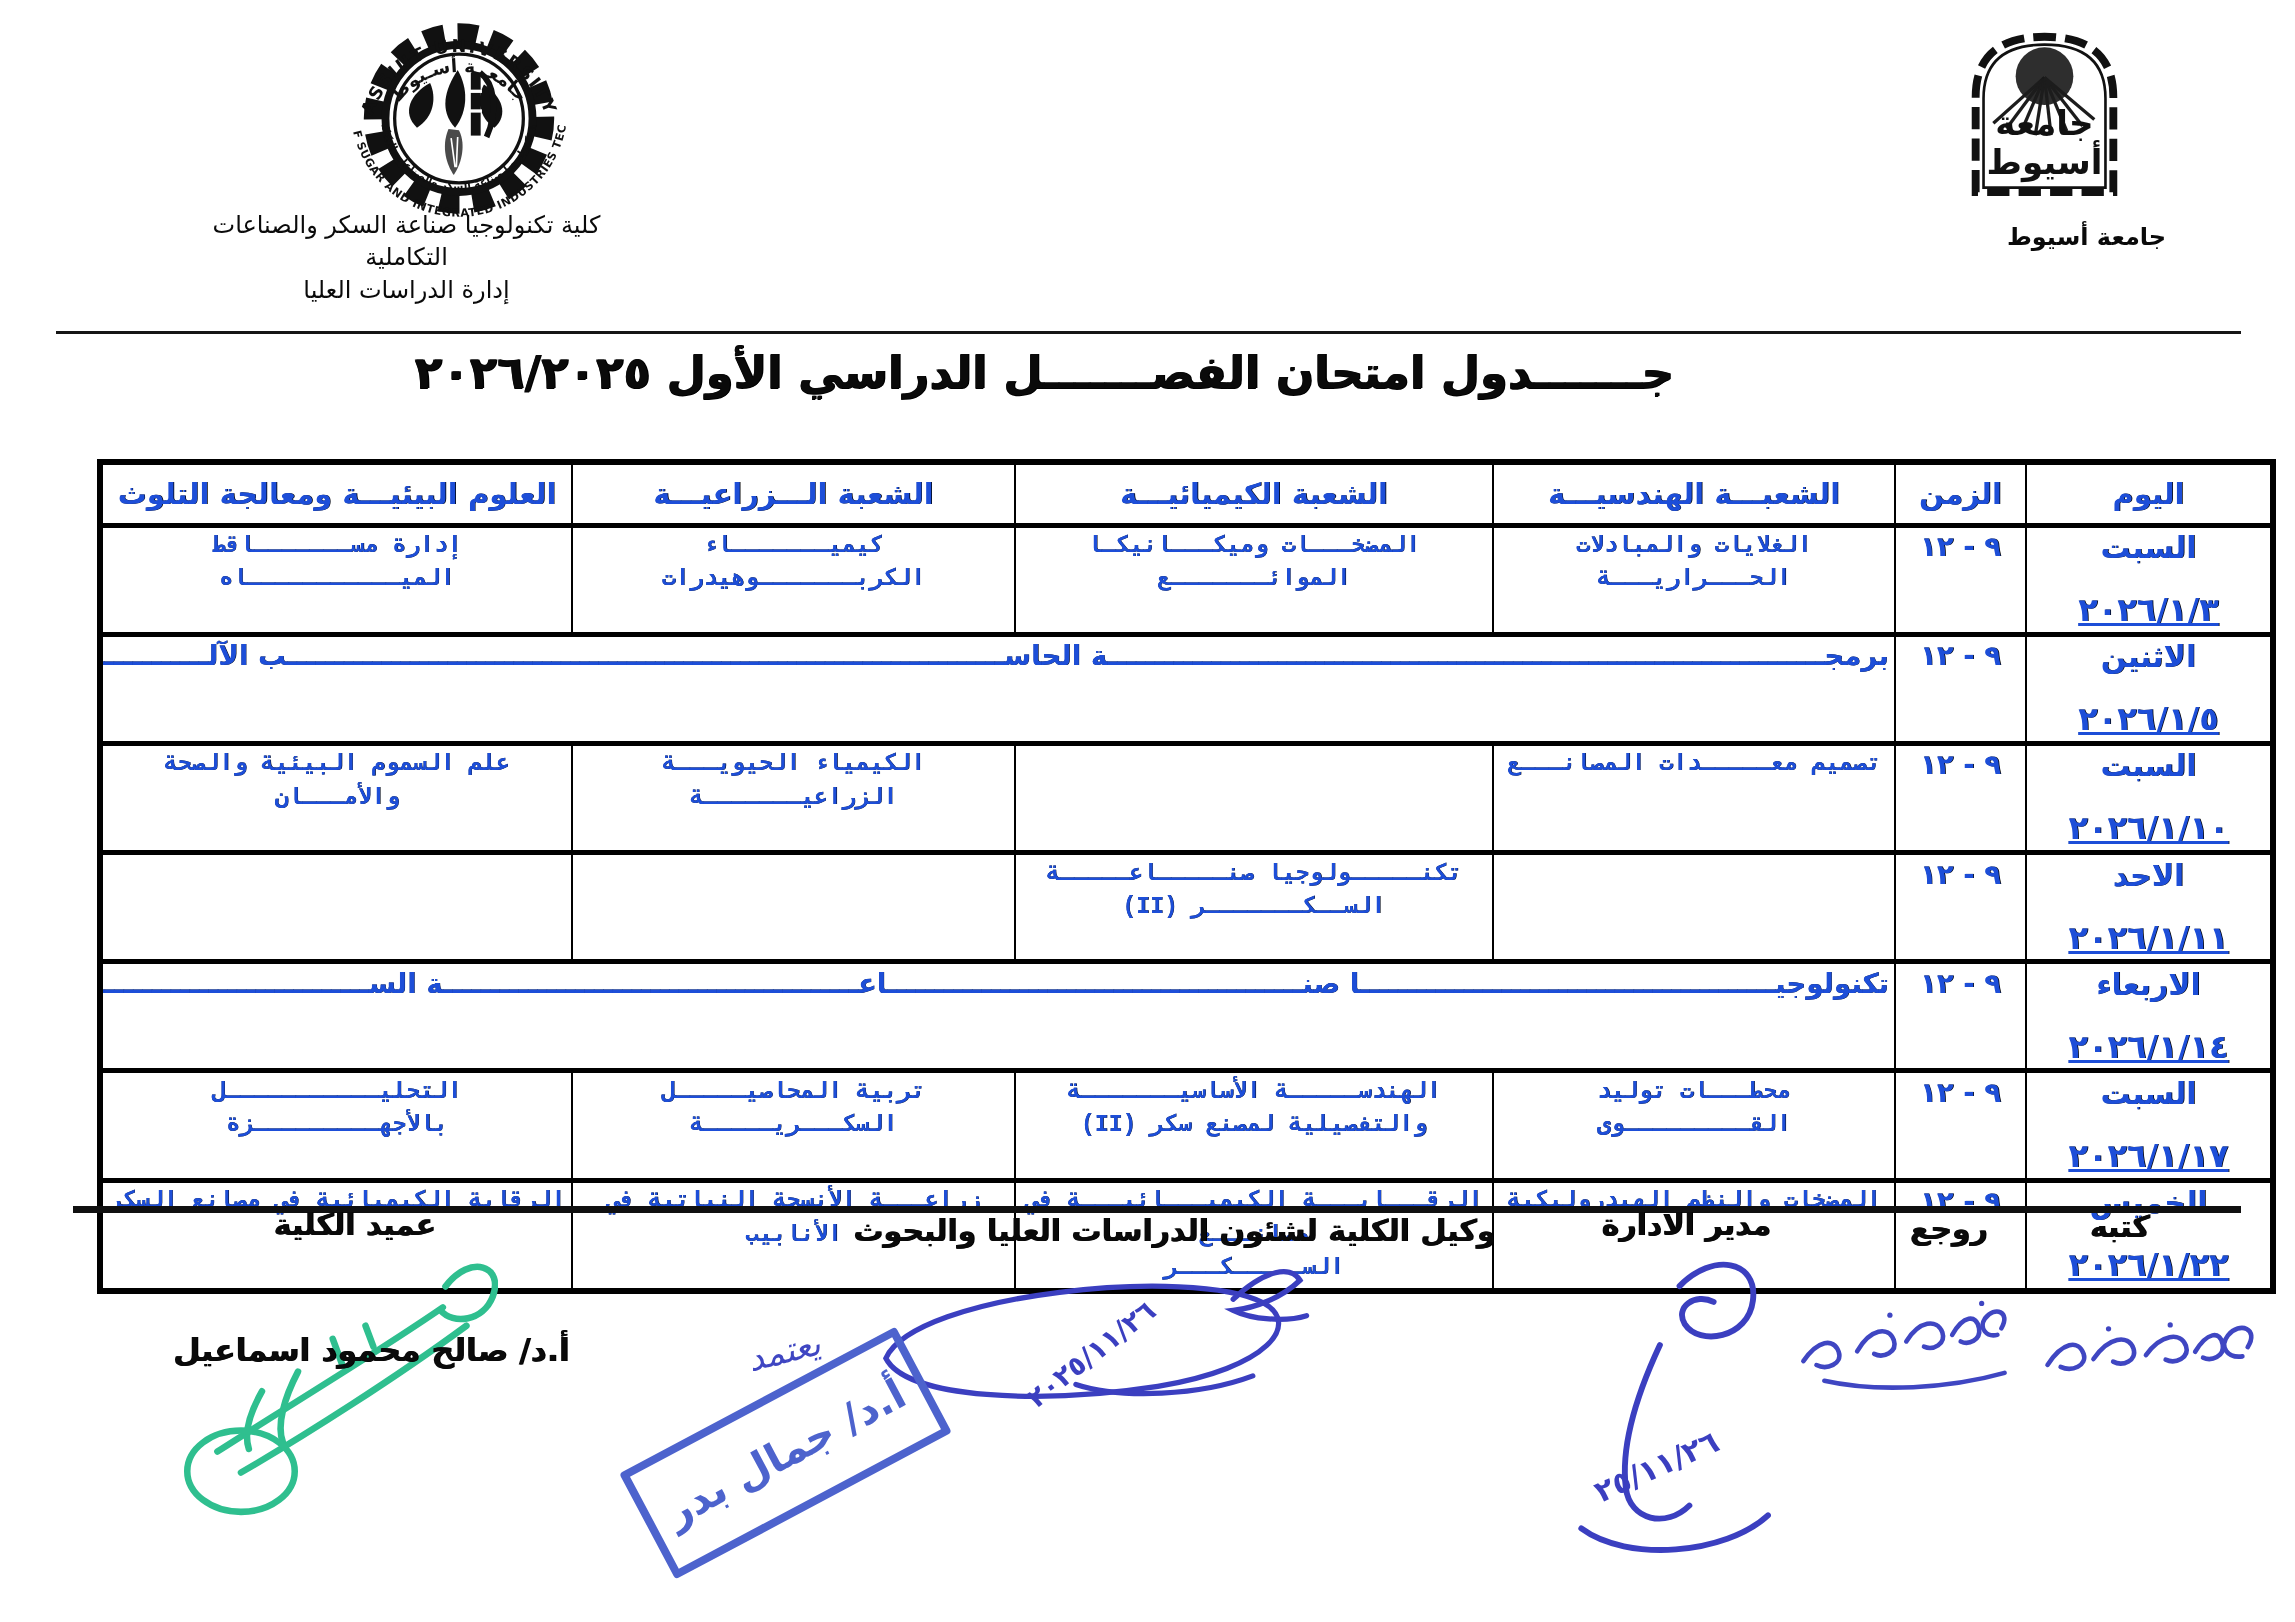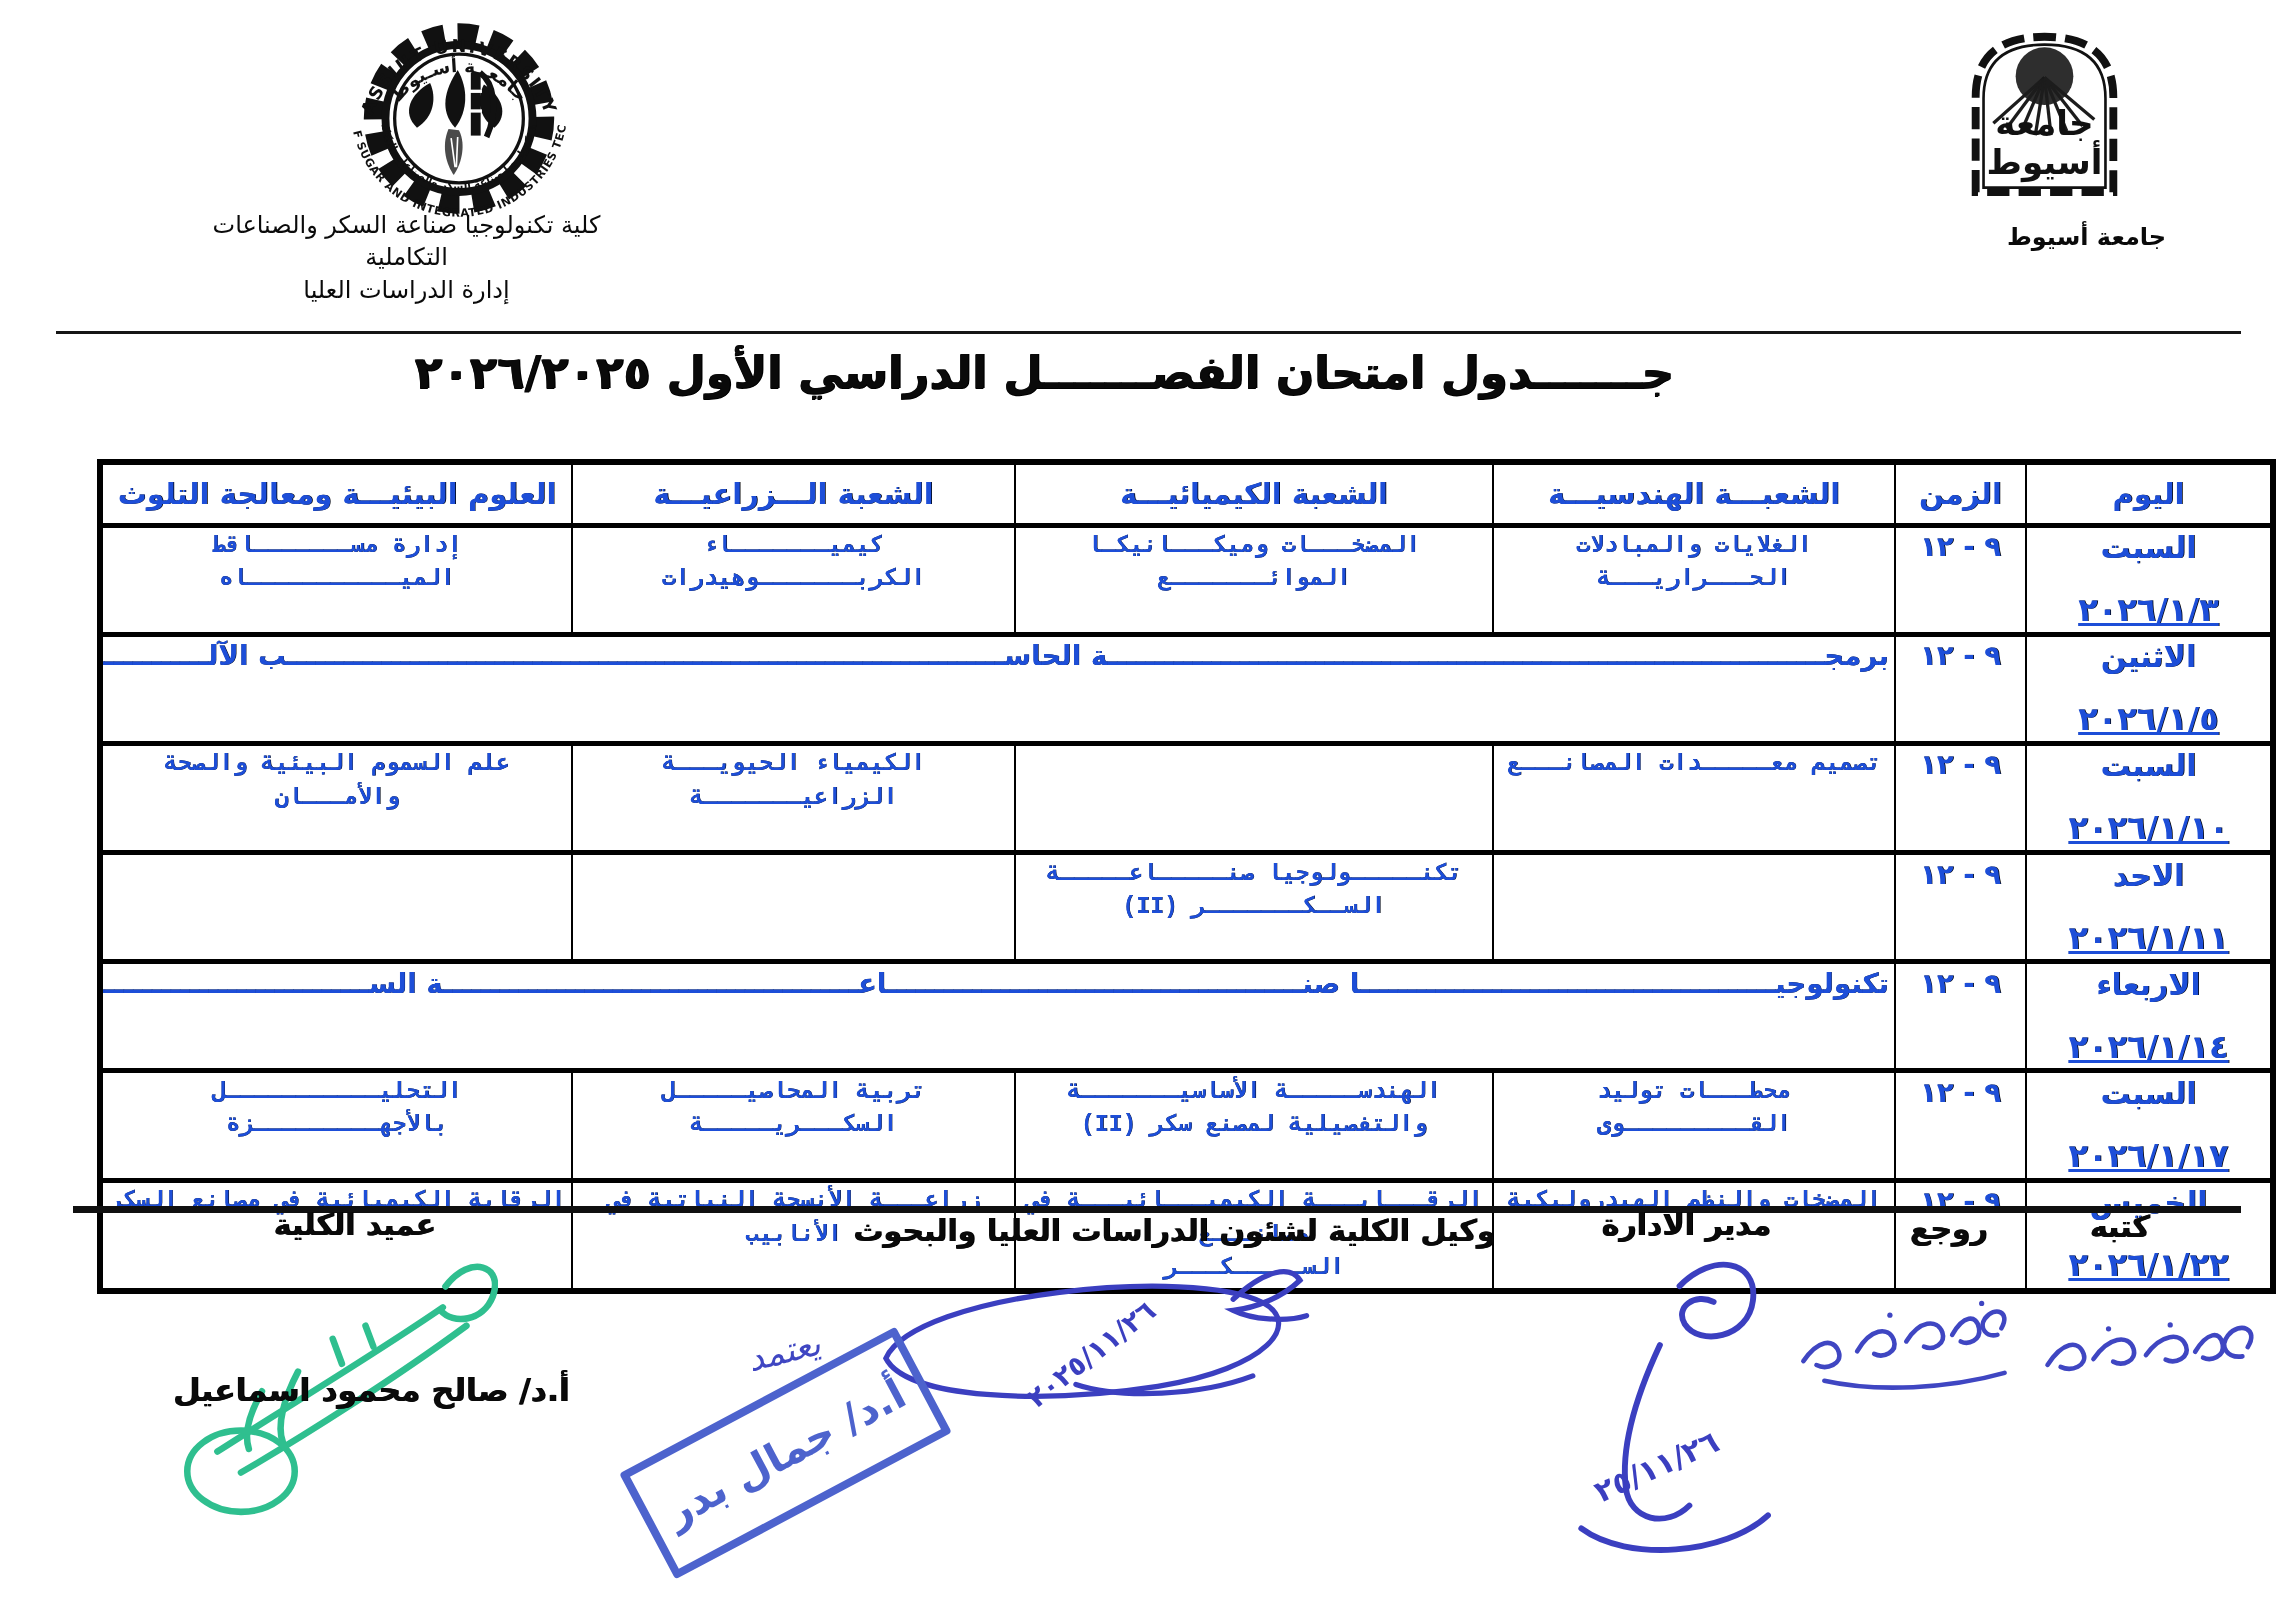--- a/index.html
+++ b/index.html
@@ -272,21 +272,21 @@
       <path d="M 440 80 C 478 30 530 48 512 96 C 498 132 452 140 432 116"></path>
       <path d="M 436 112 C 330 185 185 272 92 332"></path>
       <path d="M 472 140 C 366 218 228 306 128 364"></path>
       <path d="M 160 240 C 142 272 132 304 140 328"></path>
       <path d="M 215 210 C 194 250 182 292 192 318"></path>
       <path d="M 268 160 L 282 198 M 318 140 L 330 172"></path>
       <ellipse cx="128" cy="362" rx="82" ry="62"></ellipse>
     </g>
   </svg>
 
-  <div class="abs ar center sig-name" style="left:171px;top:1332px;width:400px;margin-top:40px;">أ.د/ صالح محمود اسماعيل</div>
+  <div class="abs ar center sig-name" style="left:171px;top:1332px;width:400px;">أ.د/ صالح محمود اسماعيل</div>
 
   <div class="abs approved">يعتمد</div>
   <div class="abs stamp">
     <span>أ.د/ جمال بدر</span>
   </div>
 
 </div>
 
 
 </body></html>

